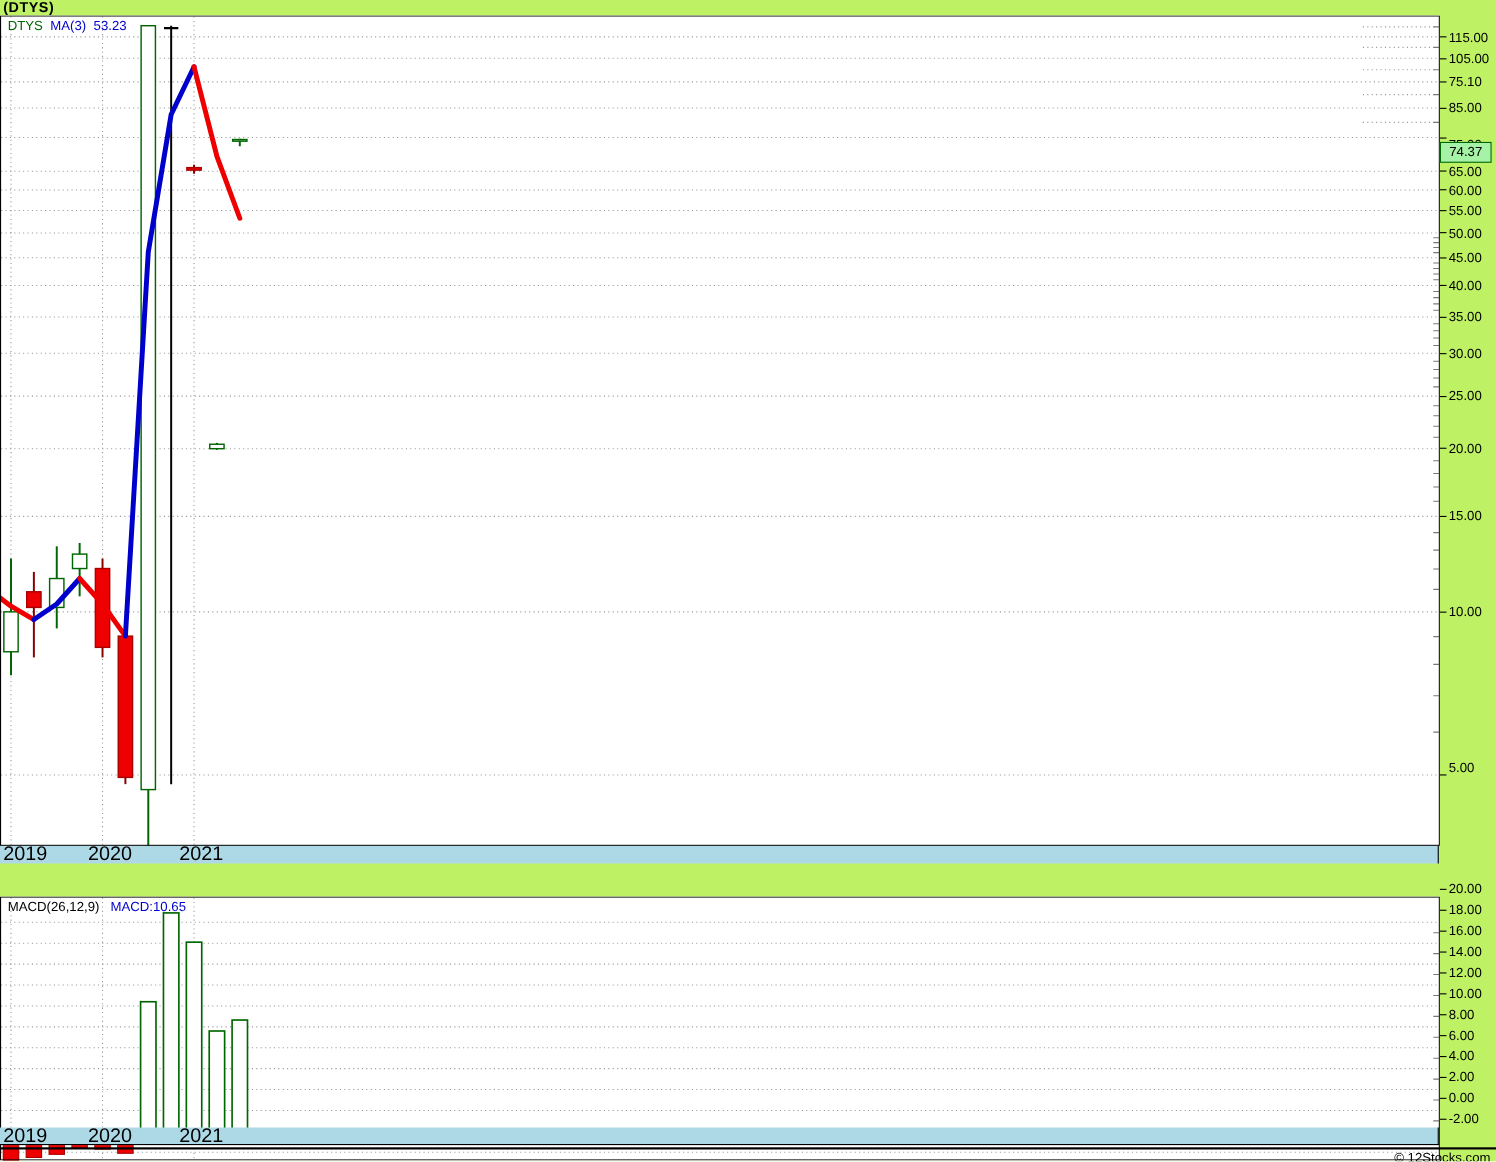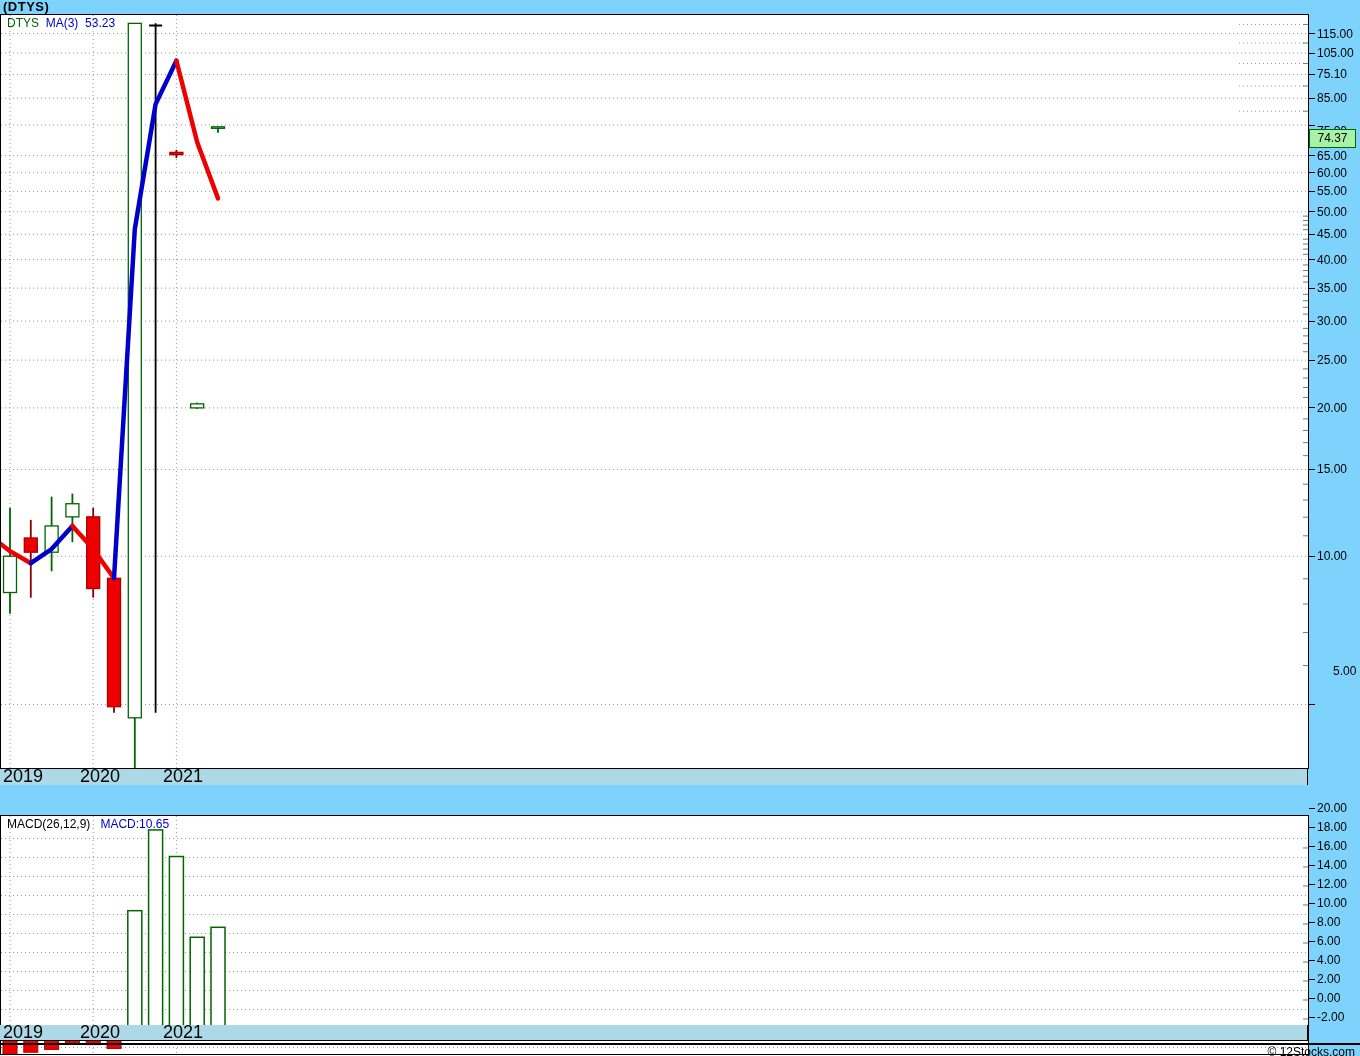--- a/index.html
+++ b/index.html
@@ -1,17 +1,17 @@
 <!DOCTYPE html>
 <html><head>
 <meta charset="utf-8">
 <title>(DTYS)</title>
 <style>
   html,body{margin:0;padding:0;background:#fff;}
-  #page{position:relative;width:1360px;height:1056px;background:#7dd3fc;
+  #page{position:relative;width:1360px;height:1056px;background:#bef264;
         font-family:"Liberation Sans",sans-serif;overflow:hidden;}
   #ticker-title{position:absolute;left:3px;top:0;height:14px;line-height:14px;
         font-size:13px;font-weight:bold;color:#000;letter-spacing:0.5px;}
   .panel{position:absolute;left:0;background:#fff;}
   #price-panel{top:14px;width:1309px;height:755px;}
   #macd-panel{top:815px;width:1309px;height:260px;}
   svg{display:block;}
   .legend{position:absolute;left:7px;top:2px;font-size:12px;white-space:pre;}
   .strip{position:absolute;left:0;width:1307px;height:16px;background:#ADD8E6;
          border-right:1px solid #000;}
@@ -260,21 +260,21 @@
       <span class="tick-label" style="top: 301.116px;">30.00</span>
       <div class="tick-dash" style="top: 345.634px;"></div>
       <span class="tick-label" style="top: 340.134px;">25.00</span>
       <div class="tick-dash" style="top: 393.387px;"></div>
       <span class="tick-label" style="top: 387.887px;">20.00</span>
       <div class="tick-dash" style="top: 454.953px;"></div>
       <span class="tick-label" style="top: 449.453px;">15.00</span>
       <div class="tick-dash" style="top: 541.725px;"></div>
       <span class="tick-label" style="top: 536.225px;">10.00</span>
       <div class="tick-dash" style="top: 690.062px;"></div>
-      <span class="tick-label" style="top: 651px; margin-left: 16px;">5.00</span>
+      <span class="tick-label" style="top: 678px;">5.00</span>
     </div>
   <div id="macd-axis" class="y-axis">
       <div class="tick-dash" style="top: 22.9679px;"></div>
       <span class="tick-label" style="top: 17.4679px;">20.00</span>
       <div class="tick-dash" style="top: 41.9703px;"></div>
       <span class="tick-label" style="top: 36.4703px;">18.00</span>
       <div class="tick-dash" style="top: 60.9727px;"></div>
       <span class="tick-label" style="top: 55.4727px;">16.00</span>
       <div class="tick-dash" style="top: 79.9751px;"></div>
       <span class="tick-label" style="top: 74.4751px;">14.00</span>

